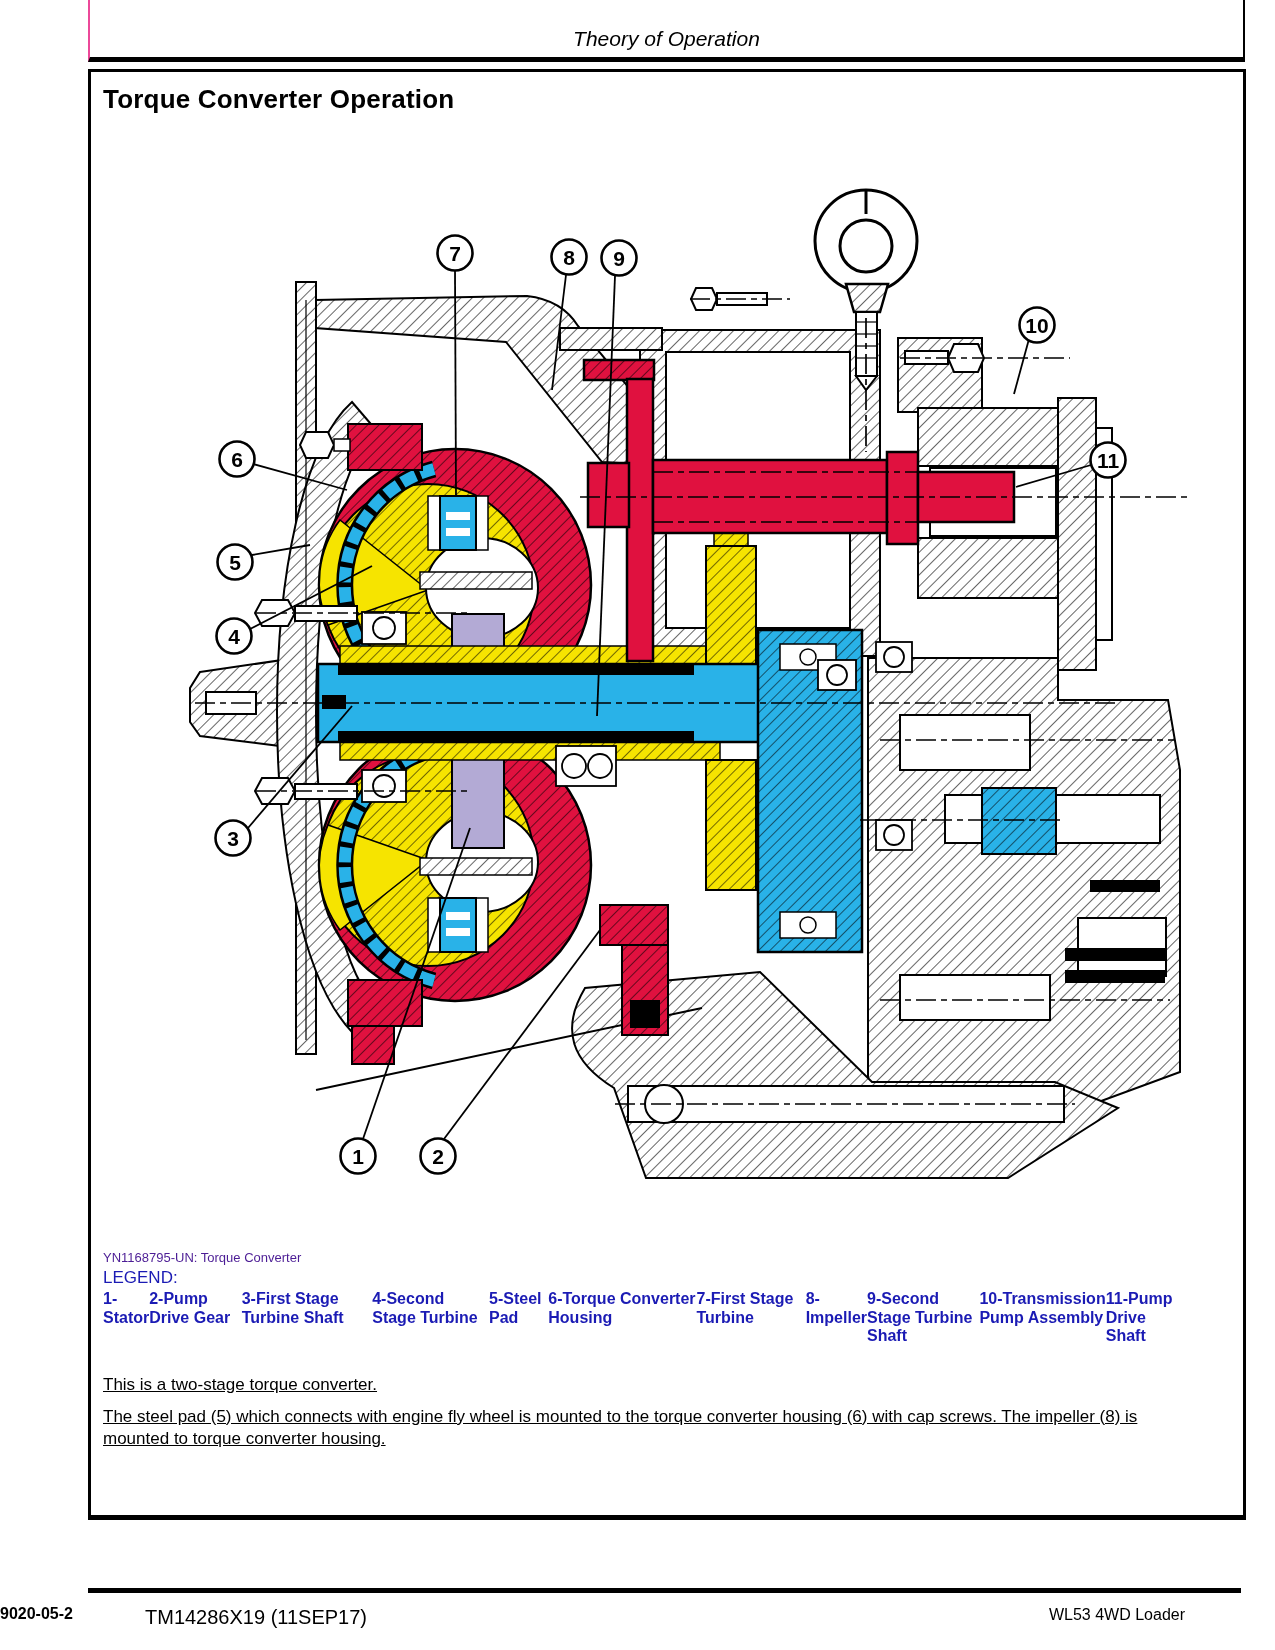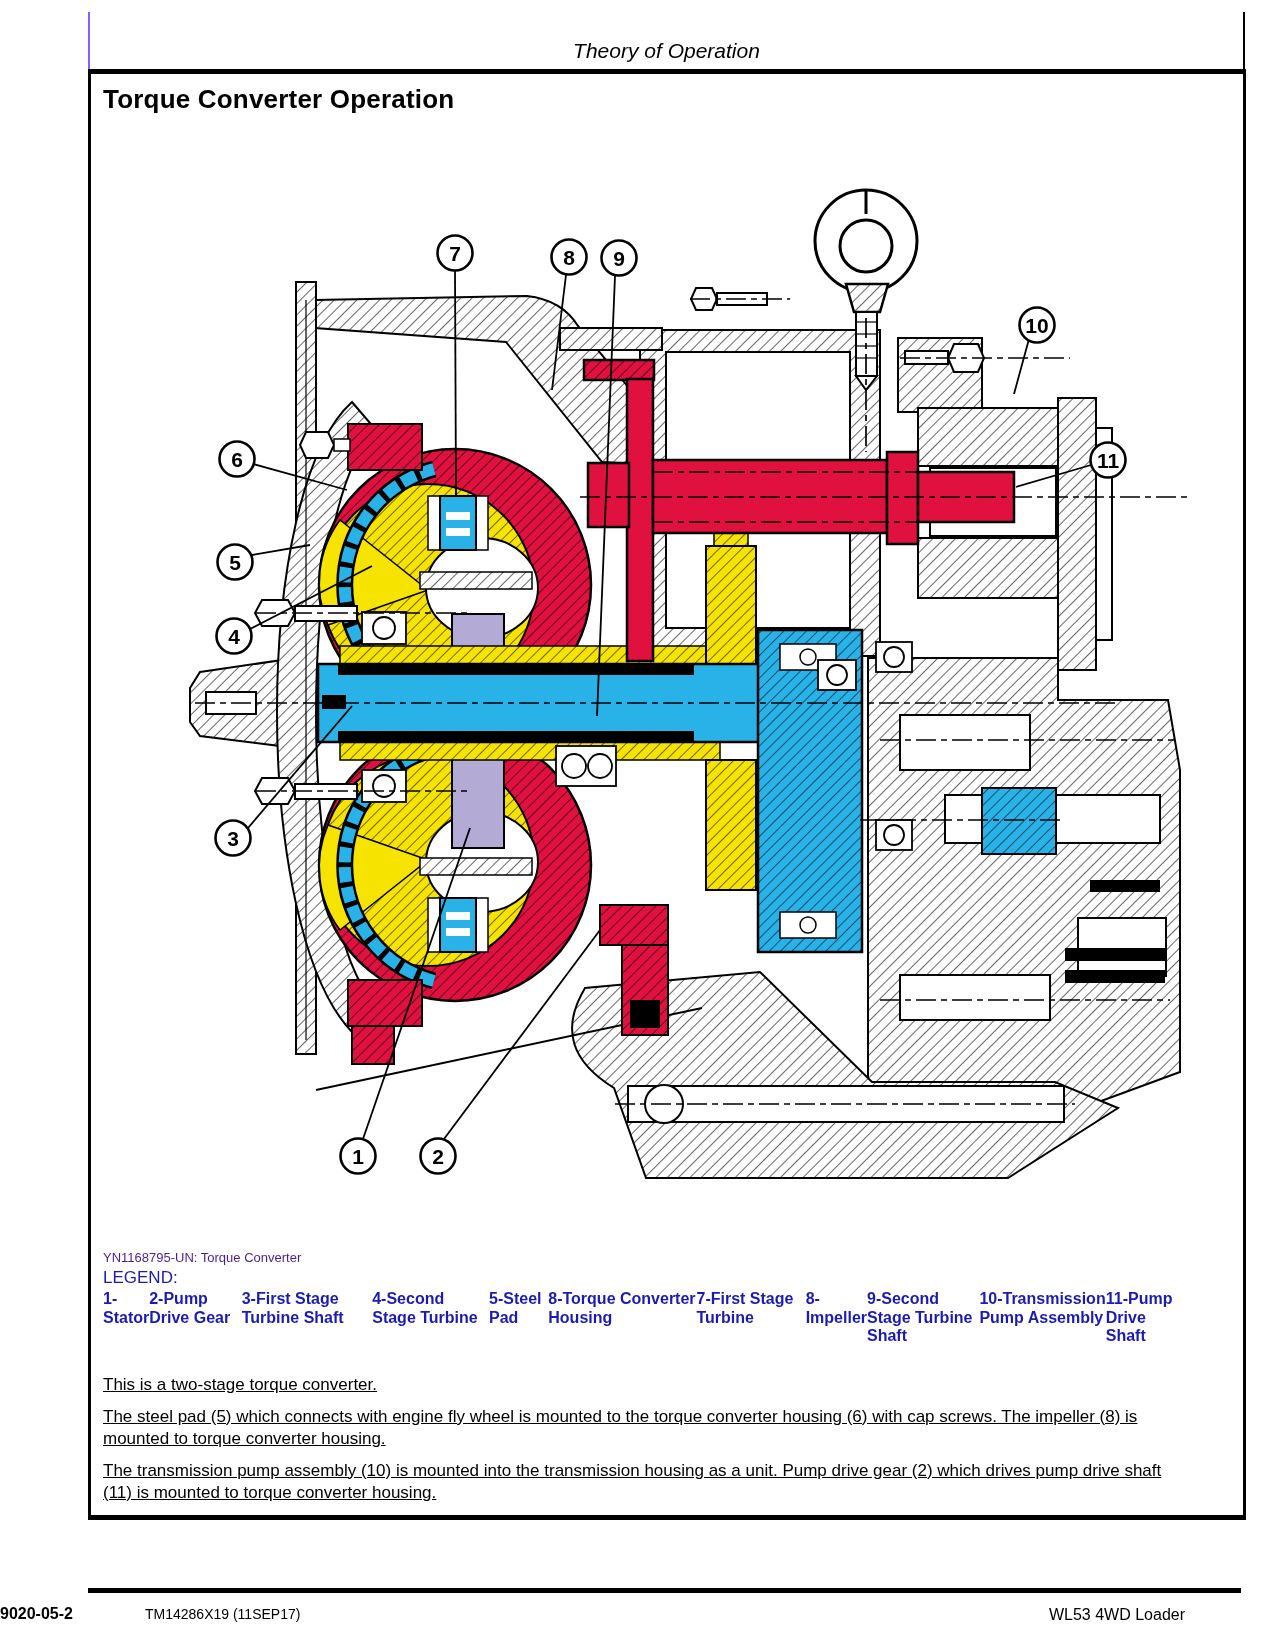--- a/index.html
+++ b/index.html
@@ -1,36 +1,36 @@
 <!DOCTYPE html>
 <html><head>
 <meta charset="utf-8">
 <style>
   html,body{margin:0;padding:0;background:#ffffff;}
   .page{position:relative;width:1275px;height:1650px;background:#fff;
         font-family:"Liberation Sans","DejaVu Sans",sans-serif;color:#000;overflow:hidden;}
   .header-box{position:absolute;left:88px;top:0;width:1153px;height:57px;
-        border-left:2px solid #8b5cf6;border-right:2px solid #000;border-bottom:5px solid #000;margin-top:12px;}
+        border-left:2px solid #ec4899;border-right:2px solid #000;border-bottom:5px solid #000;}
   .header-title{position:absolute;left:0;right:0;bottom:6px;text-align:center;
         font-style:italic;font-size:21px;}
   .content-box{position:absolute;left:88px;top:69px;width:1152px;height:1443px;
         border:3px solid #000;border-bottom-width:5px;}
   .section-title{position:absolute;left:103px;top:84px;font-size:26px;font-weight:bold;letter-spacing:.2px;}
   .diagram{position:absolute;left:95px;top:150px;}
   .fig-caption{position:absolute;left:103px;top:1250px;font-size:13px;color:#4c1d95;}
   .legend-heading{position:absolute;left:103px;top:1268px;font-size:17px;text-align:right;}
   .legend-grid{position:absolute;left:103px;top:1290px;width:1080px;display:flex;}
   .legend-col{display:flex;flex-direction:row;}
   .legend-col.c1{width:386px;} .legend-col.c2{width:378px;justify-content:flex-end;} .legend-col.c3{flex:1;}
   .legend-item{font-size:16px;font-weight:bold;line-height:18.6px;}
   .blue{color:#1b1bb4;}
   .body-text{position:absolute;left:103px;top:1374px;width:1075px;font-size:17px;line-height:22.5px;text-decoration:underline;}
   .body-text p{margin:0 0 9px 0;}
   .footer-line{position:absolute;left:88px;top:1588px;width:1153px;height:5px;background:#000;}
-  .footer-left{position:absolute;left:145px;top:1606px;font-size:14px;}
+  .footer-left{position:absolute;left:145px;top:1606px;font-size:20px;}
   .footer-center{position:absolute;left:0;right:0;top:1605px;text-align:left;font-size:16px;font-weight:bold;}
   .footer-right{position:absolute;right:90px;top:1606px;font-size:16px;}
   svg text.co{font-family:"Liberation Sans","DejaVu Sans",sans-serif;font-weight:bold;font-size:21px;}
 </style>
 </head>
 <body>
 
 <div class="page">
 
   <div class="header-box">
@@ -291,35 +291,34 @@
 
   <div class="legend-grid">
     <div class="legend-col c1">
       <span class="legend-item blue">1-Stator</span>
       <span class="legend-item blue">2-Pump Drive Gear</span>
       <span class="legend-item blue">3-First Stage Turbine Shaft</span>
       <span class="legend-item blue">4-Second Stage Turbine</span>
     </div>
     <div class="legend-col c2">
       <span class="legend-item blue">5-Steel Pad</span>
-      <span class="legend-item blue">8-Torque Converter Housing</span>
+      <span class="legend-item blue">6-Torque Converter Housing</span>
       <span class="legend-item blue">7-First Stage Turbine</span>
       <span class="legend-item blue">8-Impeller</span>
     </div>
     <div class="legend-col c3">
       <span class="legend-item blue">9-Second Stage Turbine Shaft</span>
       <span class="legend-item blue">10-Transmission Pump Assembly</span>
       <span class="legend-item blue">11-Pump Drive Shaft</span>
     </div>
   </div>
 
   <div class="body-text">
     <p>This is a two-stage torque converter.</p>
     <p>The steel pad (5) which connects with engine fly wheel is mounted to the torque converter housing (6) with cap screws. The impeller (8) is mounted to torque converter housing.</p>
-    <p>The transmission pump assembly (10) is mounted into the transmission housing as a unit. Pump drive gear (2) which drives pump drive shaft (11) is mounted to torque converter housing.</p>
   </div>
 
   <div class="footer-line"></div>
   <div class="footer-center">9020-05-2</div>
   <div class="footer-left">TM14286X19 (11SEP17)</div>
   <div class="footer-right">WL53 4WD Loader</div>
 
 </div>
 
 </body></html>

